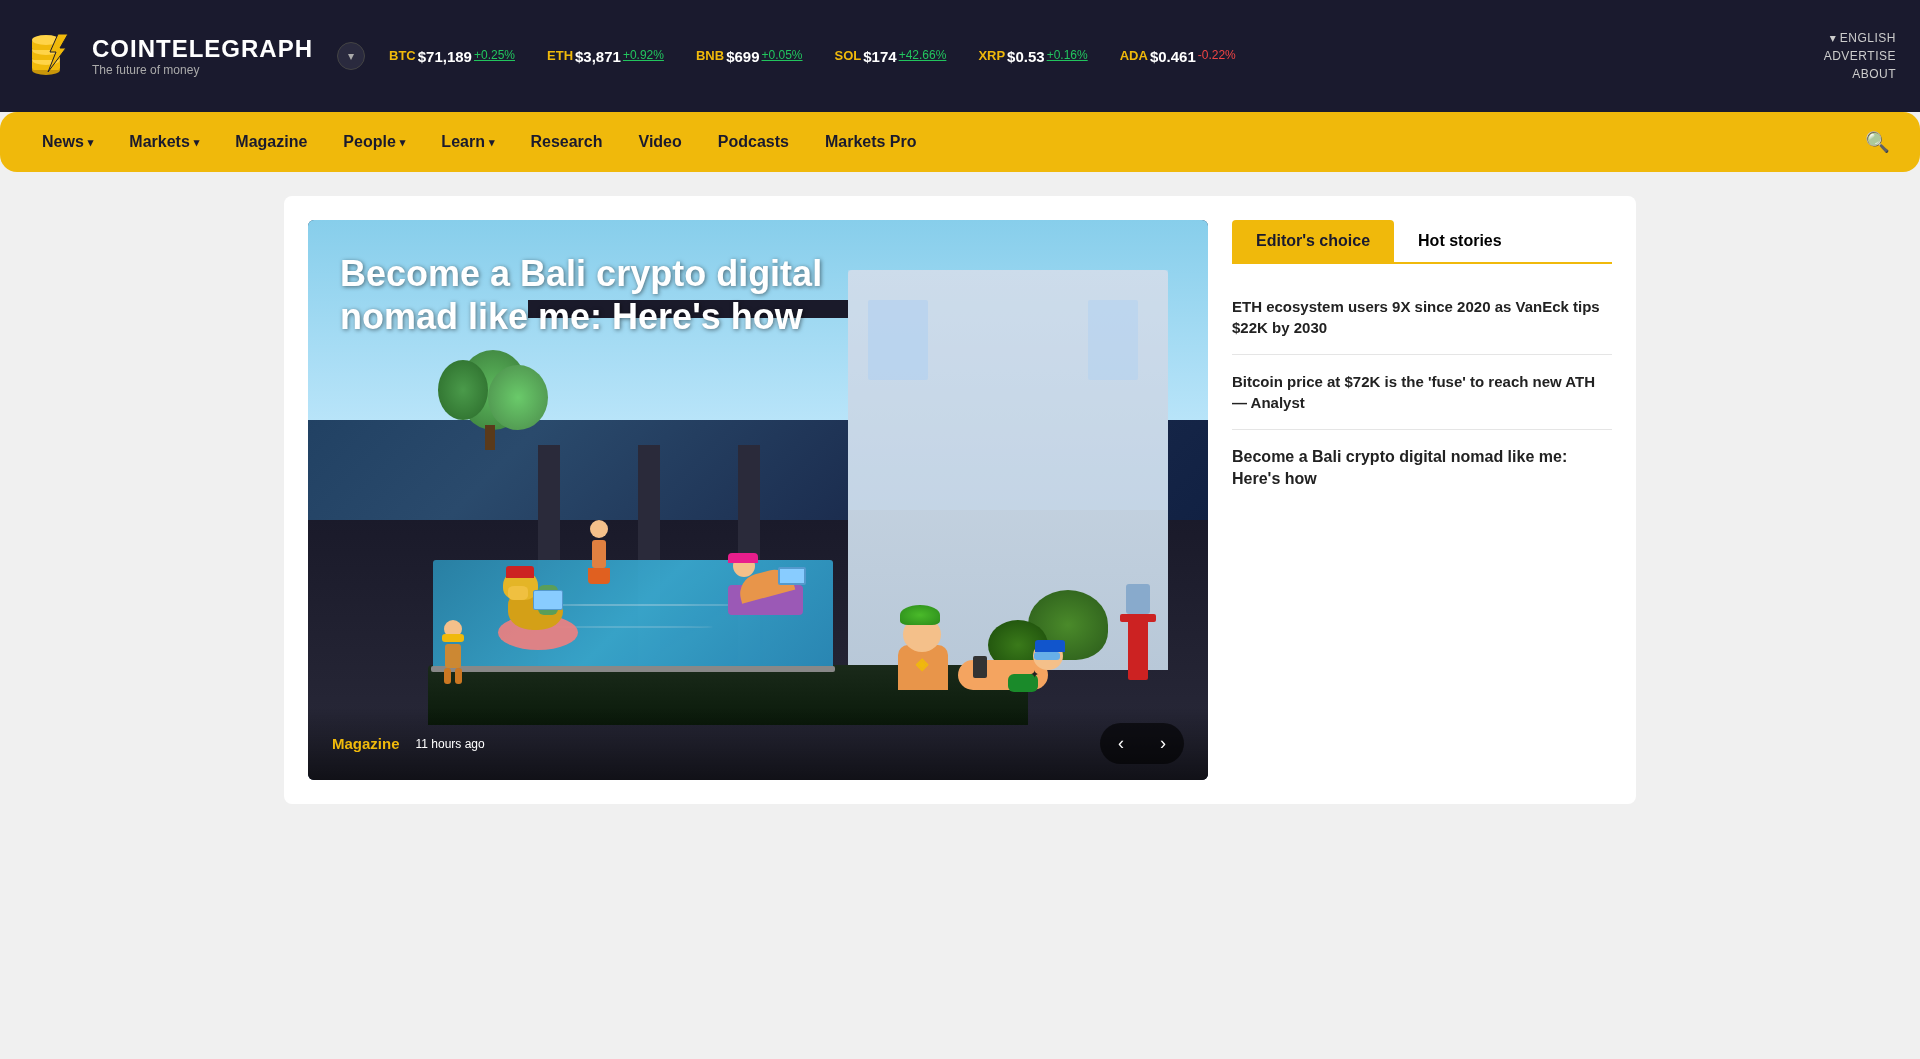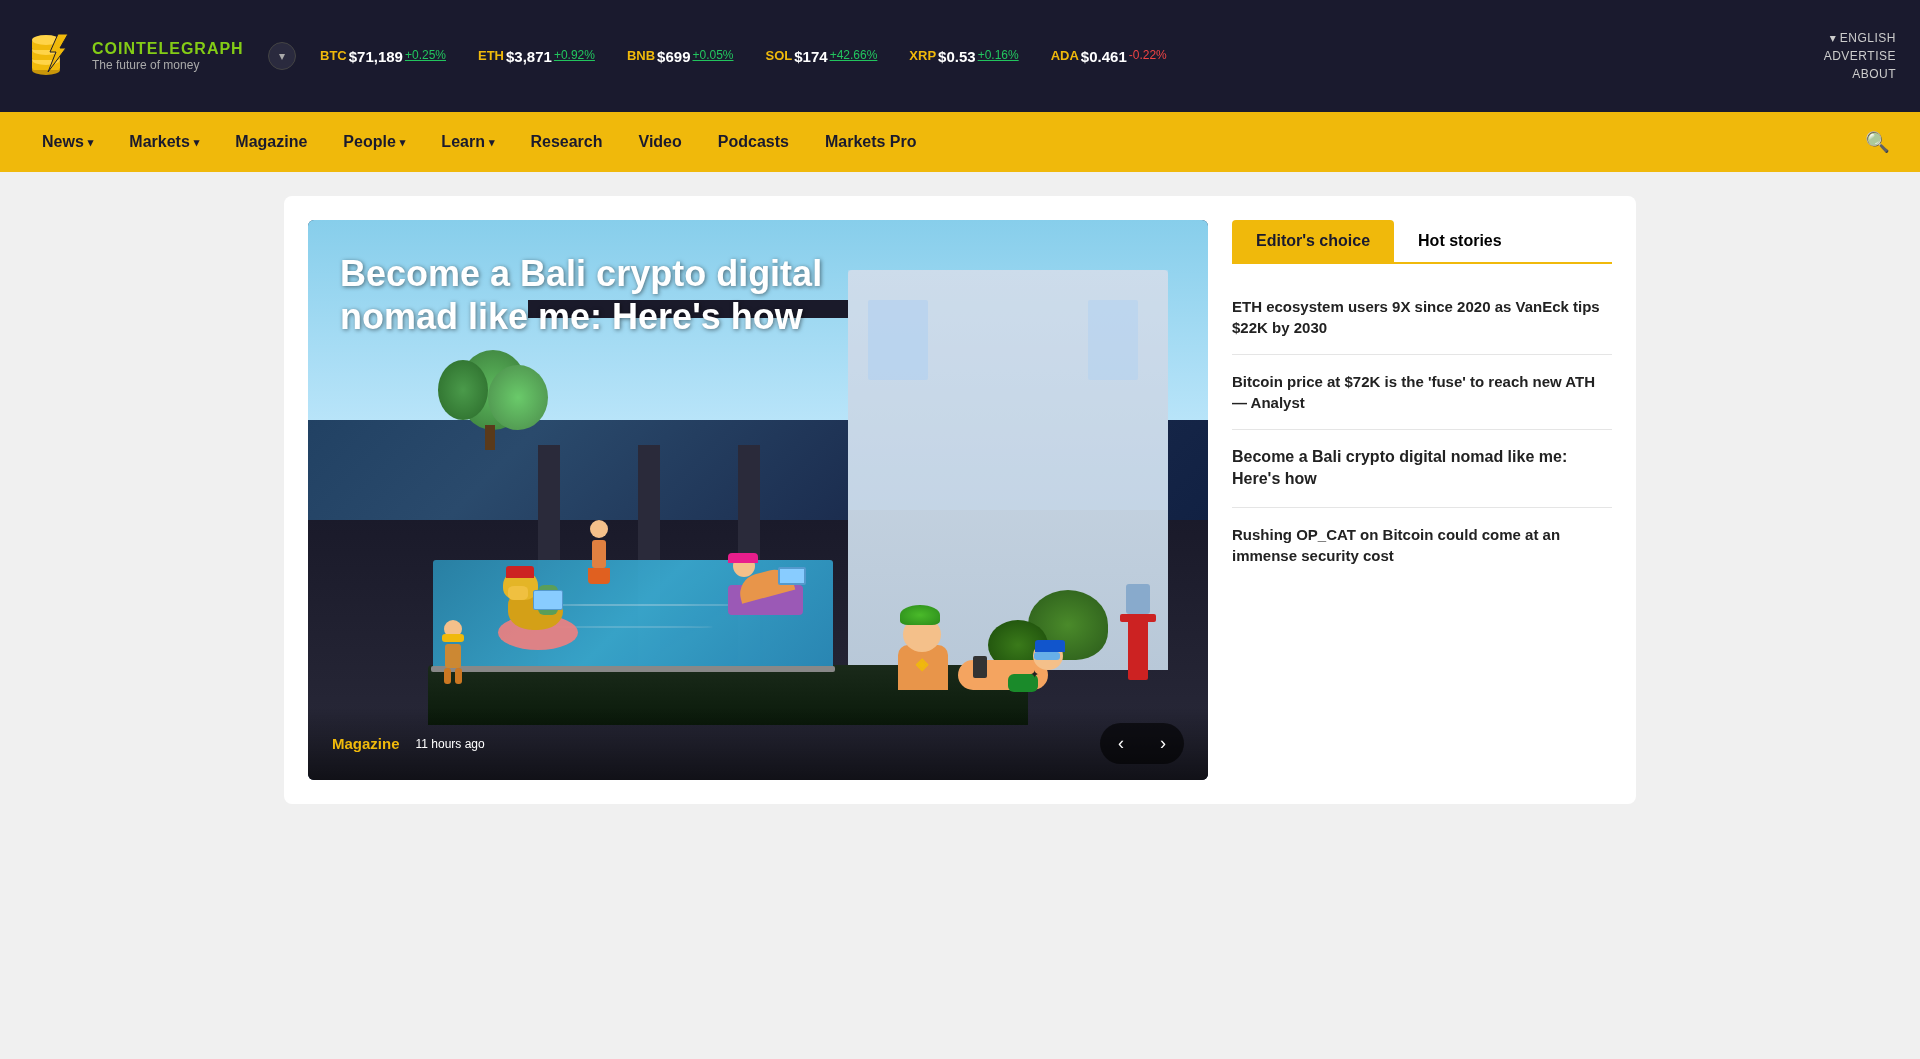--- a/index.html
+++ b/index.html
@@ -18,22 +18,22 @@
       display: flex;
       align-items: center;
       gap: 12px;
       min-width: 220px;
     }
     .logo-icon {
       width: 56px;
       height: 56px;
     }
     .logo-text h1 {
-      color: #84cc16;
-      font-size: 16px;
+      color: #ffffff;
+      font-size: 24px;
       font-weight: 900;
       letter-spacing: 1px;
     }
     .logo-text p {
       color: #aaa;
       font-size: 12px;
     }
     .ticker-collapse {
       background: #2a2a3e;
       border: 1px solid #444;
@@ -95,20 +95,21 @@
     }
 
     
     .nav-bar {
       background: #f0b90b;
       display: flex;
       align-items: center;
       padding: 0 24px;
       height: 60px;
       gap: 0;
+      border-radius: 17px;
     }
     .nav-item {
       display: flex;
       align-items: center;
       gap: 4px;
       padding: 0 18px;
       height: 60px;
       font-size: 16px;
       font-weight: 600;
       color: #1a1a2e;
@@ -520,20 +521,17 @@
       <div class="story-list">
         <div class="story-item">
           <div class="story-title">ETH ecosystem users 9X since 2020 as VanEck tips $22K by 2030</div>
         </div>
         <div class="story-item">
           <div class="story-title">Bitcoin price at $72K is the 'fuse' to reach new ATH — Analyst</div>
         </div>
         <div class="story-item">
           <div class="story-title bold">Become a Bali crypto digital nomad like me: Here's how</div>
         </div>
-        <div class="story-item">
-          <div class="story-title">Rushing OP_CAT on Bitcoin could come at an immense security cost</div>
-        </div>
       </div>
     </div>
 
   </div>
 </div>
 
 </body></html>

